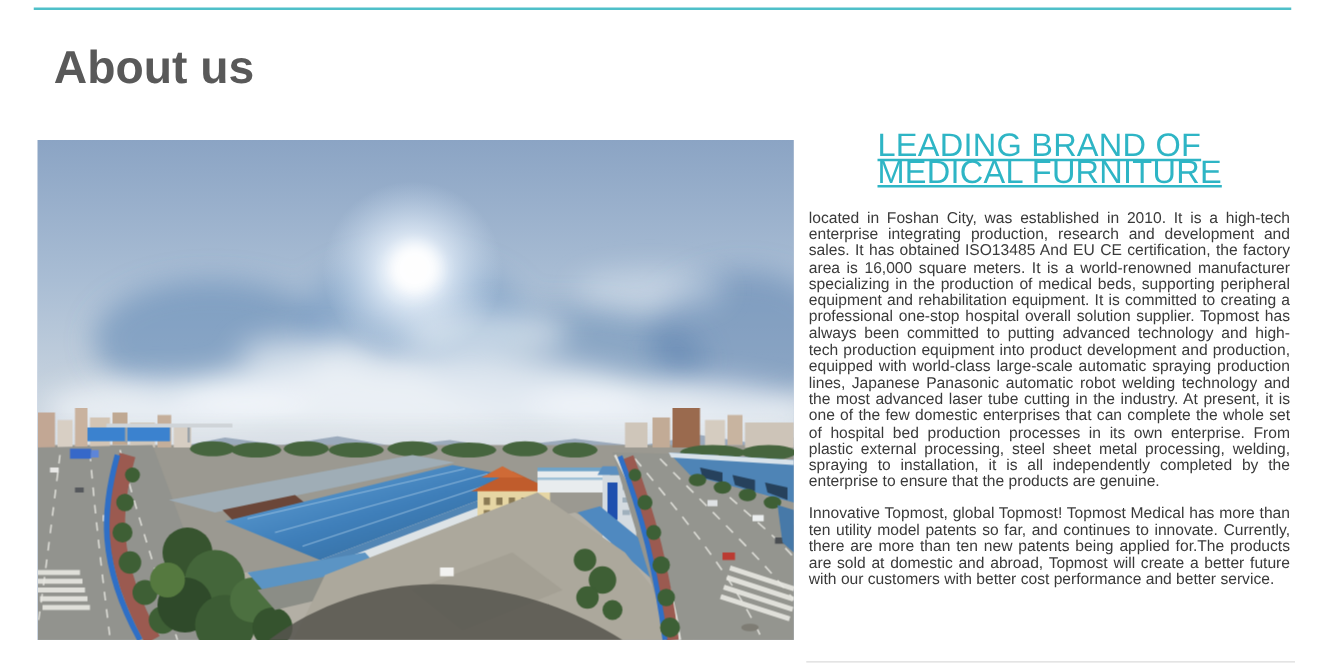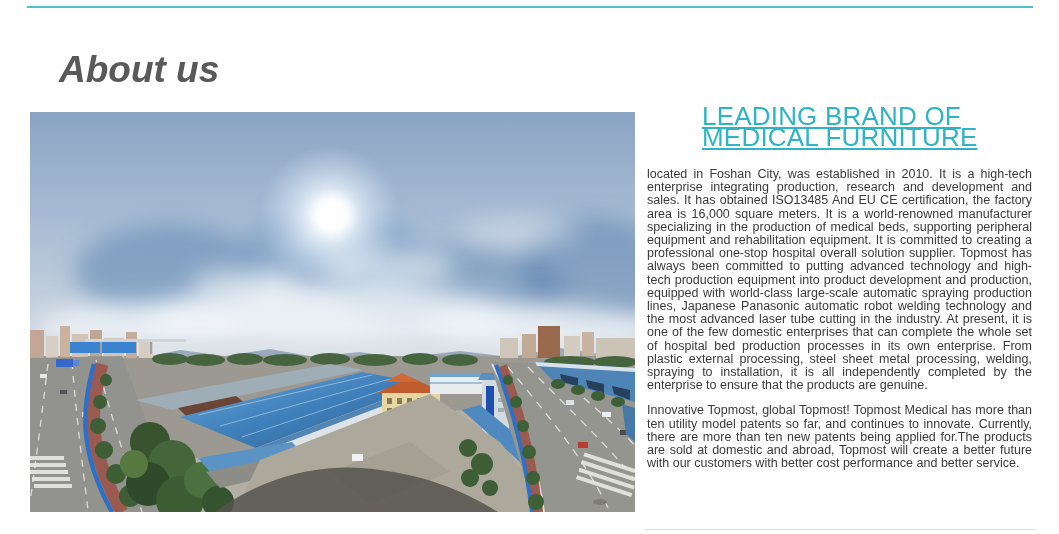--- a/index.html
+++ b/index.html
@@ -2,22 +2,22 @@
 <html><head>
 <meta charset="utf-8">
 <style>
   html,body{margin:0;padding:0;background:#ffffff;}
   .page{
     position:relative;width:1059px;height:534px;background:#ffffff;overflow:hidden;
     font-family:"Liberation Sans","DejaVu Sans",sans-serif;
   }
   .top-rule{position:absolute;left:27px;top:6px;width:1006px;height:2px;background:#4fc0c9;}
   .page-title{
-    position:absolute;left:43px;top:33px;margin:16px;
-    font-size:37px;font-weight:700;color:#595959;letter-spacing:0px;font-style:italic;
+    position:absolute;left:43px;top:33px;margin:0;
+    font-size:37px;font-weight:700;color:#595959;letter-spacing:0px;
   }
   .panorama{
     position:absolute;left:30px;top:112px;width:605px;height:400px;margin:0;padding:0;
     overflow:hidden;background:#9eb2cc;
   }
   .panorama svg{display:block;width:605px;height:400px;}
   .text-col{position:absolute;left:647px;top:106px;width:385px;}
   .lead-heading{
     margin:0 0 20px 55px;color:#2eb5c5;font-weight:400;
     font-size:26px;line-height:21px;letter-spacing:0.2px;text-decoration:underline;

